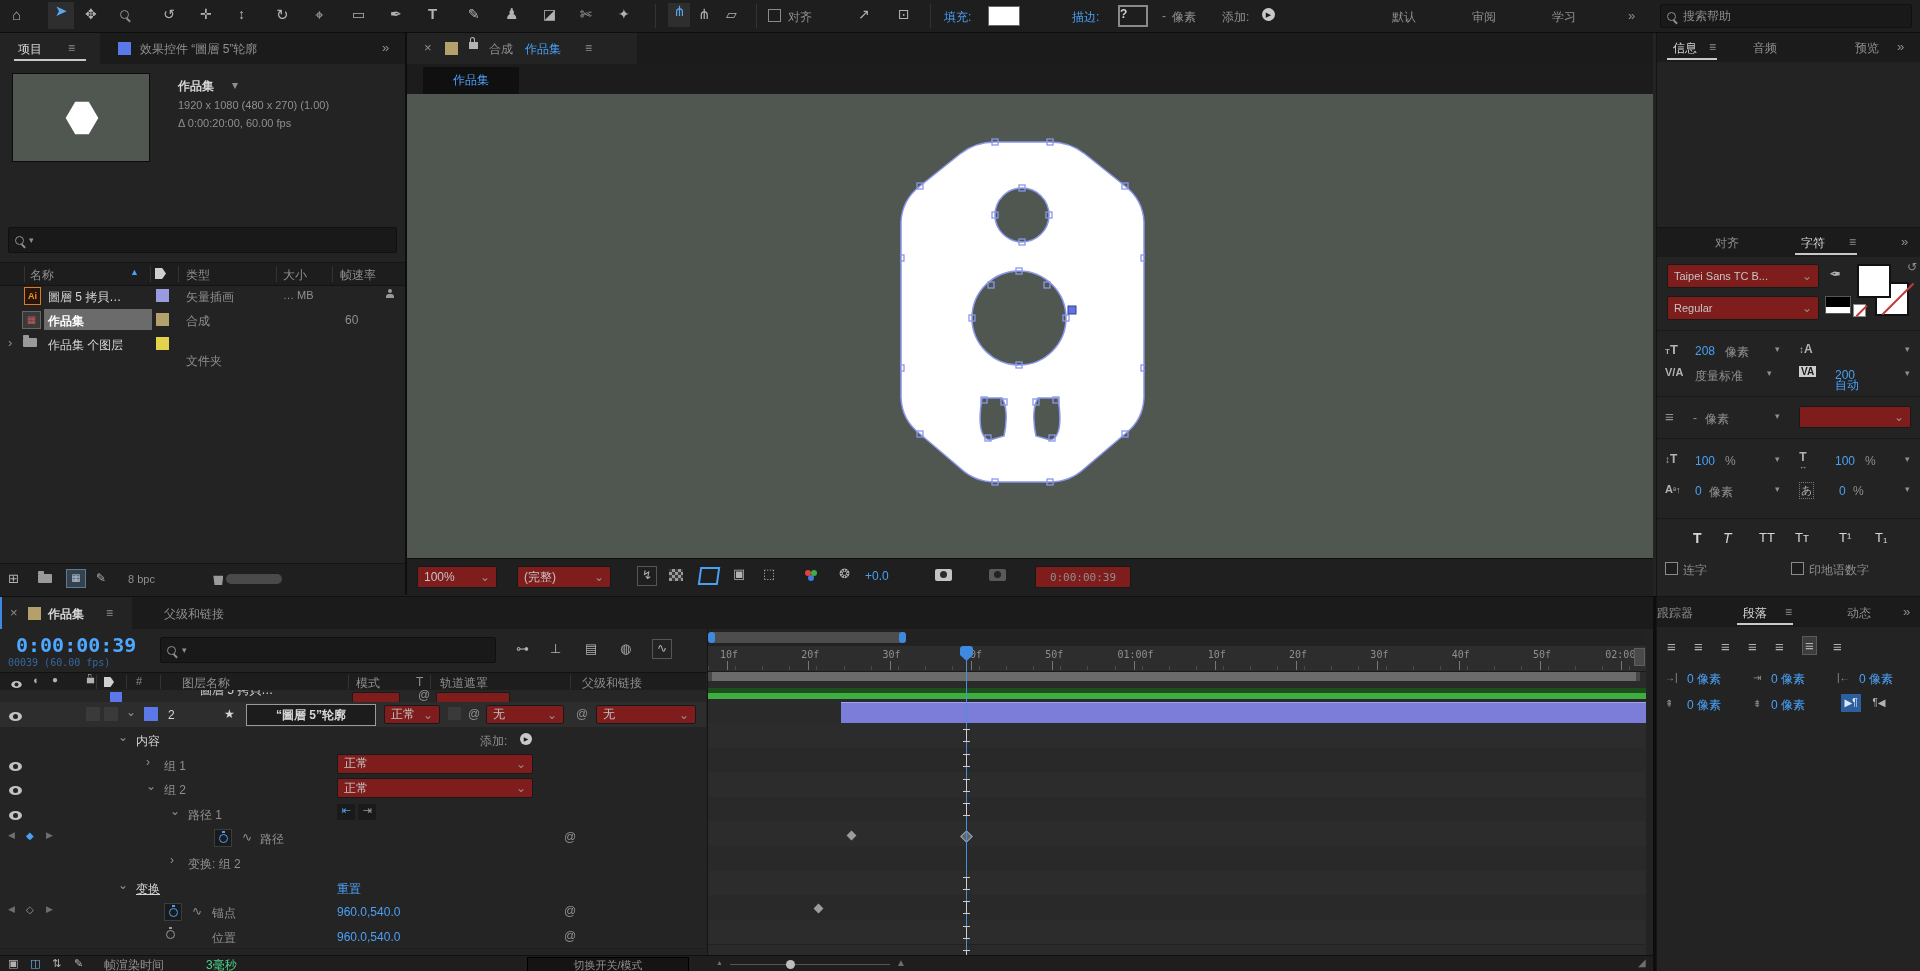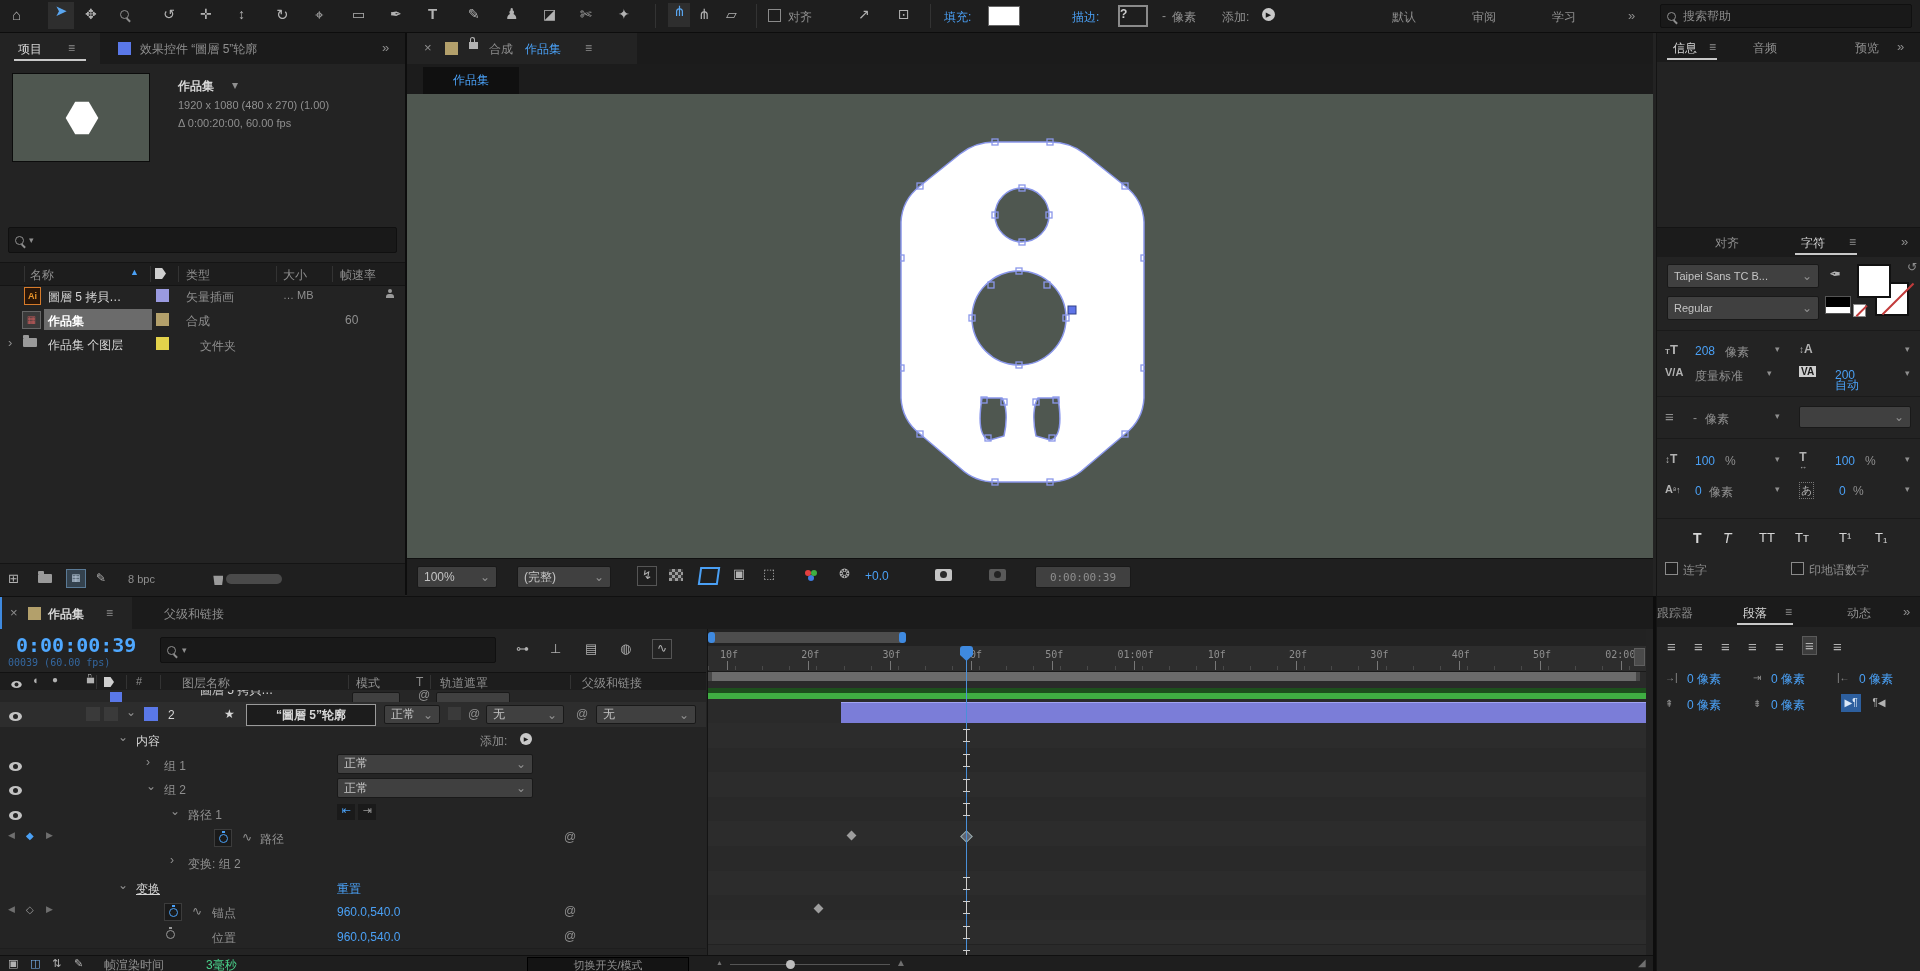--- a/index.html
+++ b/index.html
@@ -3,21 +3,21 @@
 <meta charset="utf-8">
 <style>
   html,body{margin:0;padding:0;background:#111;}
   #app{position:relative;width:1920px;height:971px;overflow:hidden;background:#232323;
        font-family:"Liberation Sans","DejaVu Sans",sans-serif;font-size:12px;color:#bdbdbd;}
   .r{position:absolute;}
   .fx{display:flex;align-items:center;}
   .g{color:#8f8f8f;} .b{color:#4aa0f5;} .w{color:#d6d6d6;} .grn{color:#49d18a;}
   .dim{color:#6f6f6f;}
   .tabstrip{background:#1b1b1b;}
-  .dd{background:#404040;border:1px solid #191919;border-radius:2px;color:#c4c4c4;
+  .dd{background:#7f1d1d;border:1px solid #191919;border-radius:2px;color:#c4c4c4;
       display:flex;align-items:center;justify-content:space-between;padding:0 6px;box-sizing:border-box;}
   .searchbox{background:#191919;border:1px solid #101010;border-radius:2px;display:flex;align-items:center;padding:0 6px;box-sizing:border-box;color:#8a8a8a;}
   .ico{display:inline-block;text-align:center;color:#b2b2b2;}
   .swatch{display:inline-block;box-sizing:border-box;}
   .vline{position:absolute;width:1px;background:#141414;}
   .hline{position:absolute;height:1px;background:#141414;}
   
   .mag{display:inline-block;width:7px;height:7px;border:1.5px solid #8f8f8f;border-radius:50%;position:relative;}
   .mag:after{content:"";position:absolute;width:5px;height:1.5px;background:#8f8f8f;transform:rotate(45deg);left:5px;top:8px;}
   .lockp{display:inline-block;width:9px;height:7px;background:#b2b2b2;position:relative;margin-top:5px;}
@@ -155,21 +155,21 @@
       <span class="r swatch" style="left:156px;top:5px;width:13px;height:13px;background:#b3a06b;"></span>
       <span class="r g" style="left:186px;top:5px;">合成</span>
       <span class="r g" style="left:345px;top:5px;">60</span>
     </div>
 
     <div class="r" style="left:0;top:299px;width:405px;height:24px;">
       <span class="r g" style="left:8px;top:3px;font-size:13px;">›</span>
       <span class="r folderp" style="left:23px;top:3px;"></span>
       <span class="r w" style="left:48px;top:5px;">作品集 个图层</span>
       <span class="r swatch" style="left:156px;top:5px;width:13px;height:13px;background:#e3d24b;"></span>
-      <span class="r g" style="left:186px;top:6px;margin-left:14px;">文件夹</span>
+      <span class="r g" style="left:186px;top:21px;">文件夹</span>
     </div>
 
     <div class="r" style="left:0;top:530px;width:405px;height:32px;background:#1f1f1f;border-top:1px solid #141414;">
       <span class="r ico" style="left:8px;top:7px;font-size:13px;">⊞</span>
       <span class="r folderp" style="left:38px;top:7px;"></span>
       <span class="r" style="left:66px;top:5px;width:18px;height:17px;background:#34424e;border:1px solid #5a7a96;color:#bcd;font-size:10px;text-align:center;line-height:16px;">▦</span>
       <span class="r ico" style="left:96px;top:7px;font-size:12px;">✎</span>
       <span class="r g" style="left:128px;top:9px;font-size:11px;">8 bpc</span>
       <span class="r trash" style="left:196px;top:9px;"></span>
       <span class="r" style="left:226px;top:10px;width:56px;height:10px;background:#4a4a4a;border-radius:5px;"></span>

